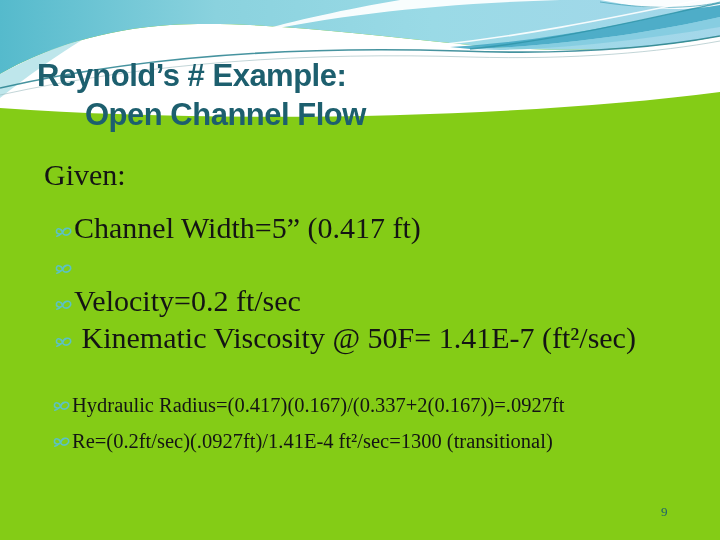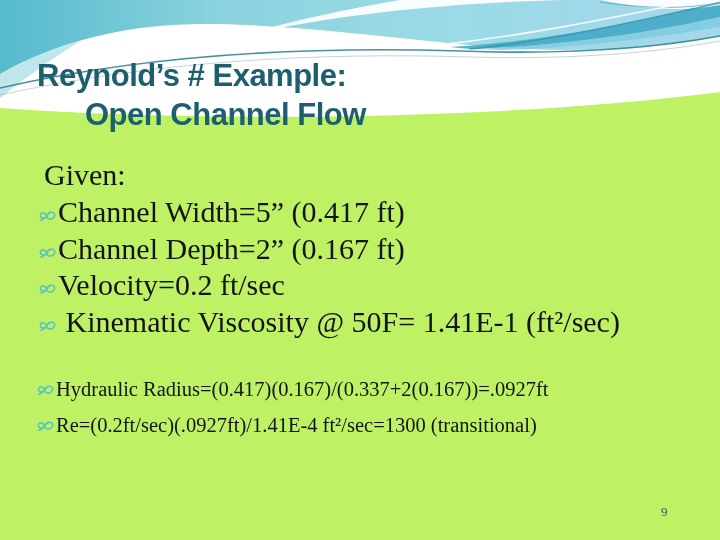--- a/index.html
+++ b/index.html
@@ -1,19 +1,19 @@
 <!DOCTYPE html>
 <html><head>
 <meta charset="utf-8">
 <style>
   html,body{margin:0;padding:0;}
   .slide{
     position:relative;
     width:720px;height:540px;
-    background:#bef264;
+    background:#84cc16;
     overflow:hidden;
     font-family:"Liberation Serif", serif;
   }
   .header-wave{position:absolute;top:0;left:0;width:720px;height:132px;}
   .title-block{
     position:absolute;left:37px;top:56px;
     color:#1D5F6E;
     font-family:"Liberation Sans", sans-serif;
     font-weight:bold;
     font-size:31px;line-height:39px;
@@ -21,21 +21,21 @@
     z-index:5;
     white-space:nowrap;
   }
   .title-line2{margin-left:48px;}
   .body-block1{
     position:absolute;left:38px;top:156px;
     font-size:30px;color:#141414;
     z-index:4;white-space:nowrap;
   }
   .given-line{margin-left:6px;line-height:38px;}
-  ul.bullet-list{list-style:none;margin:0;padding:0;}
+  ul.bullet-list{list-style:none;margin:16px;padding:0;}
   .body-block1 li{line-height:36.6px;}
   .body-block2{
     position:absolute;left:36px;top:372px;
     font-size:20.5px;color:#141414;
     z-index:4;white-space:nowrap;
   }
   .body-block2 li{line-height:35.5px;}
   .bullet-glyph{
     display:inline-block;
     width:19px;height:14px;
@@ -101,39 +101,39 @@
           </g>
         </svg><span>Channel Width=5” (0.417 ft)</span>
       </li>
       <li>
         <svg class="bullet-glyph" viewBox="0 0 20 15">
           <g fill="none" stroke="#5CC2C4" stroke-width="1.7" stroke-linecap="round">
             <path d="M9,8 C8,3.5 3.5,3 2.5,6 C1.8,8.6 4.8,10.6 7.2,9.4 C8.4,8.8 9,8.3 9,8 Z"></path>
             <path d="M9,8 C10.5,3 16,2.2 17.5,5.2 C18.6,7.8 15.8,11 12.2,10.8 C10.6,10.7 9.3,9.5 9,8"></path>
             <path d="M2.8,12 C4.8,11.6 6.4,10.4 7.2,9.4"></path>
           </g>
-        </svg><span>Channel Depth=2” (0.167 ft)</span>
+        </svg>
       </li>
       <li>
         <svg class="bullet-glyph" viewBox="0 0 20 15">
           <g fill="none" stroke="#5CC2C4" stroke-width="1.7" stroke-linecap="round">
             <path d="M9,8 C8,3.5 3.5,3 2.5,6 C1.8,8.6 4.8,10.6 7.2,9.4 C8.4,8.8 9,8.3 9,8 Z"></path>
             <path d="M9,8 C10.5,3 16,2.2 17.5,5.2 C18.6,7.8 15.8,11 12.2,10.8 C10.6,10.7 9.3,9.5 9,8"></path>
             <path d="M2.8,12 C4.8,11.6 6.4,10.4 7.2,9.4"></path>
           </g>
         </svg><span>Velocity=0.2 ft/sec</span>
       </li>
       <li>
         <svg class="bullet-glyph" viewBox="0 0 20 15">
           <g fill="none" stroke="#5CC2C4" stroke-width="1.7" stroke-linecap="round">
             <path d="M9,8 C8,3.5 3.5,3 2.5,6 C1.8,8.6 4.8,10.6 7.2,9.4 C8.4,8.8 9,8.3 9,8 Z"></path>
             <path d="M9,8 C10.5,3 16,2.2 17.5,5.2 C18.6,7.8 15.8,11 12.2,10.8 C10.6,10.7 9.3,9.5 9,8"></path>
             <path d="M2.8,12 C4.8,11.6 6.4,10.4 7.2,9.4"></path>
           </g>
-        </svg><span> Kinematic Viscosity @ 50F= 1.41E-1 (ft²/sec)</span>
+        </svg><span> Kinematic Viscosity @ 50F= 1.41E-7 (ft²/sec)</span>
       </li>
     </ul>
   </div>
 
   <div class="body-block2">
     <ul class="bullet-list">
       <li>
         <svg class="bullet-glyph" viewBox="0 0 20 15">
           <g fill="none" stroke="#5CC2C4" stroke-width="1.7" stroke-linecap="round">
             <path d="M9,8 C8,3.5 3.5,3 2.5,6 C1.8,8.6 4.8,10.6 7.2,9.4 C8.4,8.8 9,8.3 9,8 Z"></path>

